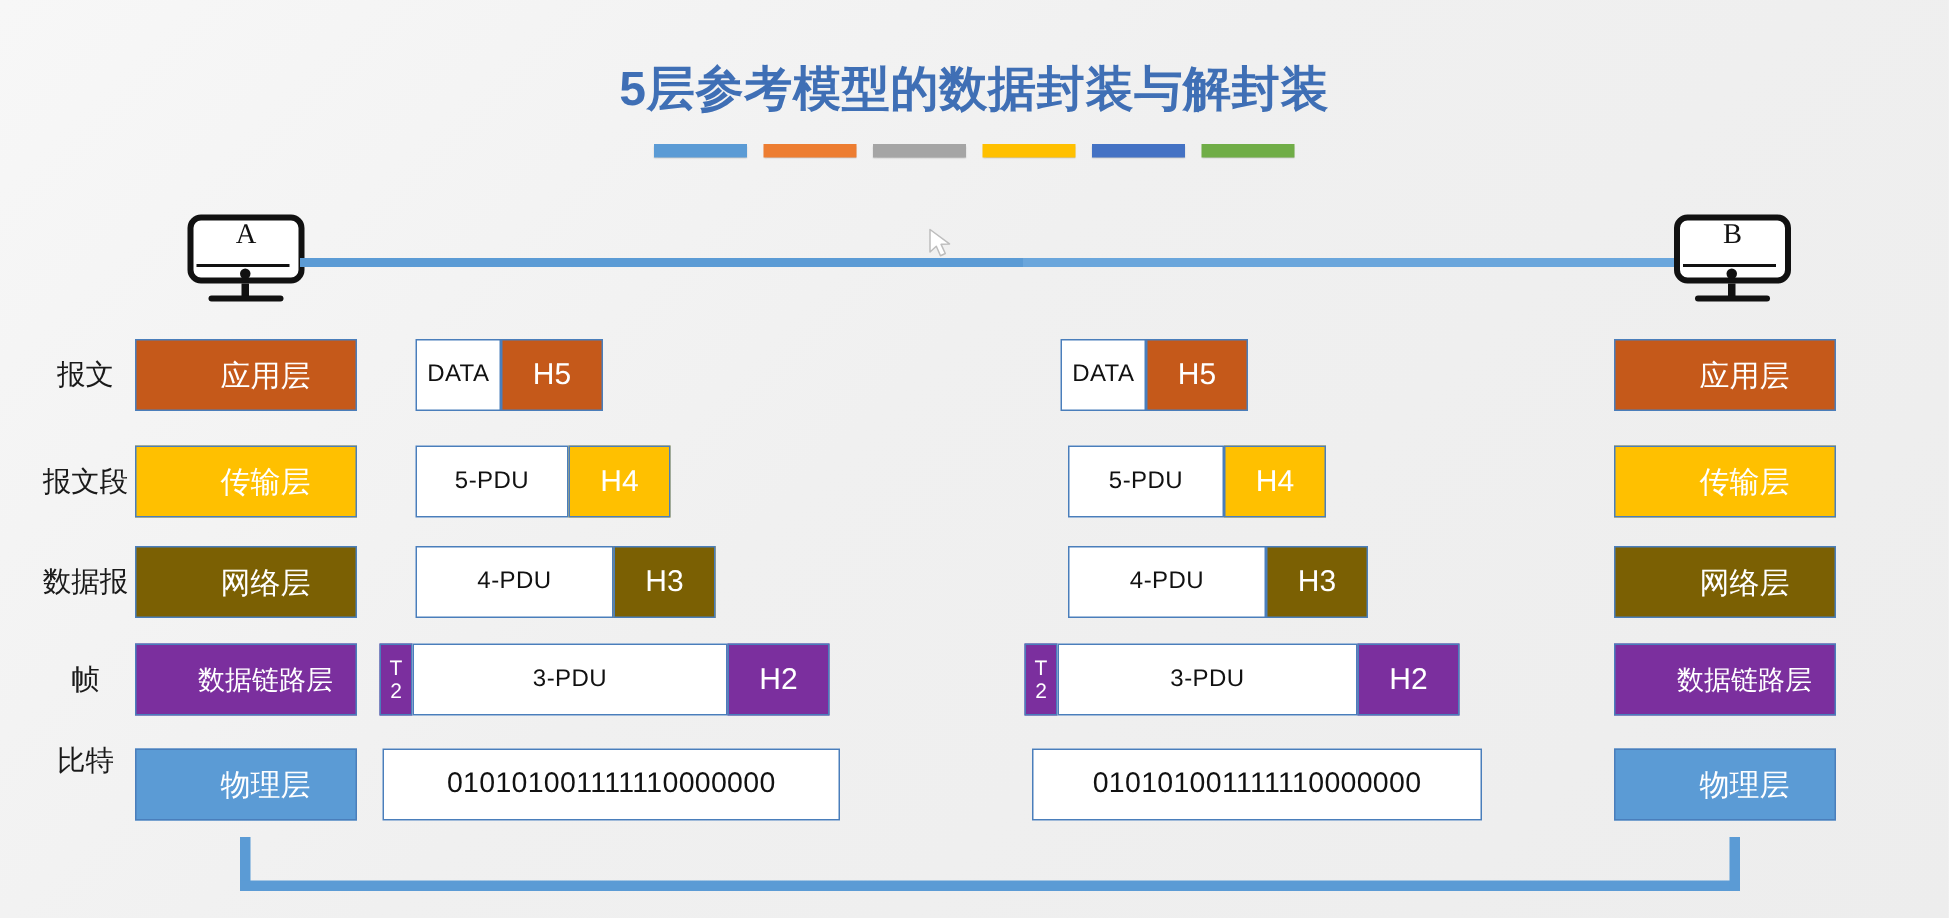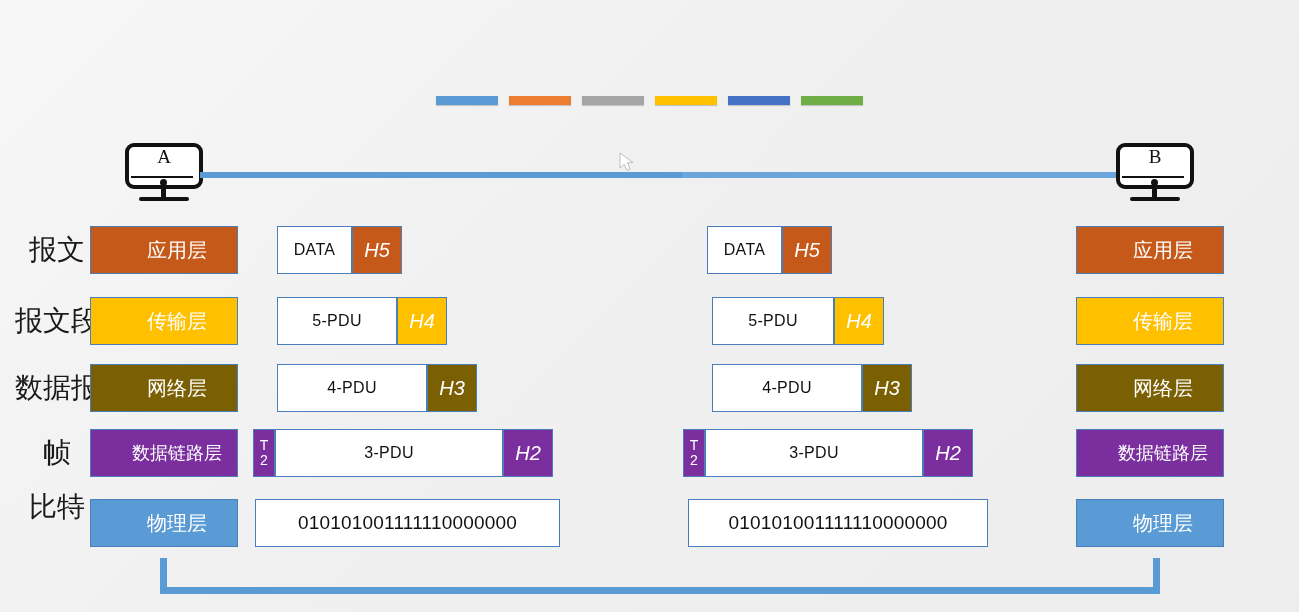--- a/index.html
+++ b/index.html
@@ -45,21 +45,21 @@
   #monB{left:1116px;top:143px;}
 
   
   .toplink{position:absolute;height:6px;background:#5b9bd5;top:172px;}
   #toplinkL{left:200px;width:482px;}
   #toplinkR{left:682px;width:434px;background:#6aa6dc;}
   #cursor{position:absolute;left:618px;top:152px;width:22px;height:22px;}
   .rowlabel{
     position:absolute;left:12px;width:90px;height:48px;
     display:flex;align-items:center;justify-content:center;
-    font-size:28px;color:#1a1a1a;
+    font-size:19px;color:#1a1a1a;
     font-family:Liberation Mono, monospace;
   }
   .layerbox{
     position:absolute;width:148px;height:48px;
     border:1px solid #4a7ebb;box-sizing:border-box;
     display:flex;align-items:center;justify-content:center;
     color:#fff;font-size:20px;
     font-family:"Liberation Serif","DejaVu Serif",serif;
     padding-left:26px;
   }
@@ -71,41 +71,44 @@
   .pdu{
     position:absolute;height:48px;box-sizing:border-box;
     display:flex;align-items:stretch;
   }
   .pdu .body{
     flex:1;background:#ffffff;border:1px solid #4a7ebb;box-sizing:border-box;
     display:flex;align-items:center;justify-content:center;
     font-size:16px;color:#111;letter-spacing:.3px;
   }
   .pdu .hdr{
-    width:50px;border:1px solid #4a7ebb;box-sizing:border-box;
-    display:flex;align-items:center;justify-content:center;
-    color:#fff;font-size:20px;font-style:italic;
+    width:68px;border:1px solid #4a7ebb;box-sizing:border-box;
+    display:flex;align-items:center;justify-content:center;
+    color:#fff;font-size:20px;
   }
   .pdu .trl{
     width:22px;border:1px solid #4a7ebb;box-sizing:border-box;
     display:flex;flex-direction:column;align-items:center;justify-content:center;
     color:#fff;font-size:14px;line-height:15px;
   }
   .pdu.bits .body{font-size:19px;letter-spacing:.2px;}
 
   
   #brk_l{position:absolute;left:160px;top:558px;width:7px;height:36px;background:#5b9bd5;}
   #brk_b{position:absolute;left:160px;top:587px;width:1000px;height:7px;background:#5b9bd5;}
   #brk_r{position:absolute;left:1153px;top:558px;width:7px;height:36px;background:#5b9bd5;}
 </style>
 </head>
 <body>
 
 <div id="stage">
 
+  <div id="title">
+    <span>5层参考模型的数据封装与解封装</span>
+  </div>
 
   <div id="swatches">
       <div class="sw" style="background: rgb(91, 155, 213);"></div>
       <div class="sw" style="background: rgb(237, 125, 49);"></div>
       <div class="sw" style="background: rgb(165, 165, 165);"></div>
       <div class="sw" style="background: rgb(255, 192, 0);"></div>
       <div class="sw" style="background: rgb(68, 114, 196);"></div>
       <div class="sw" style="background: rgb(112, 173, 71);"></div>
     </div>
 

